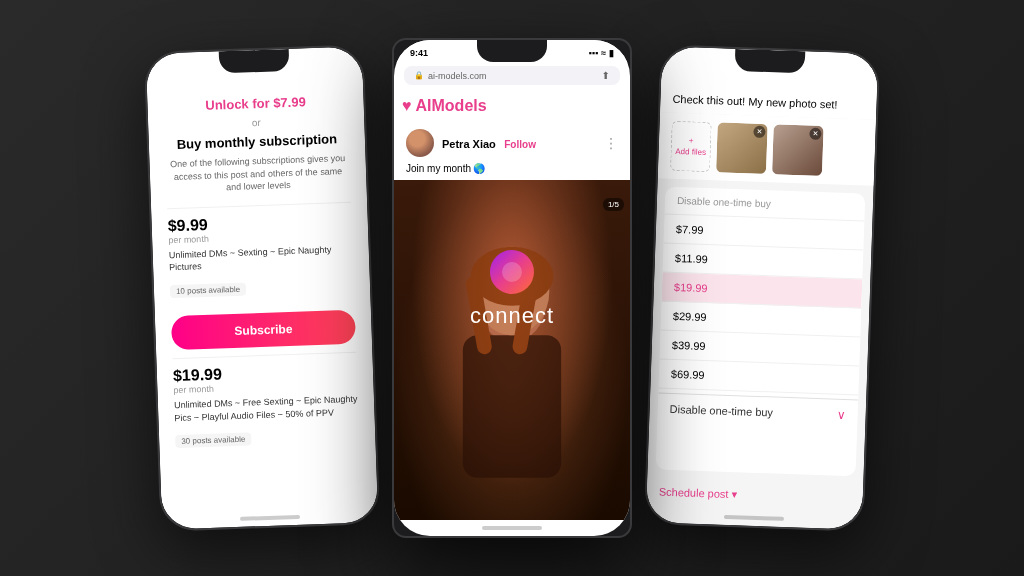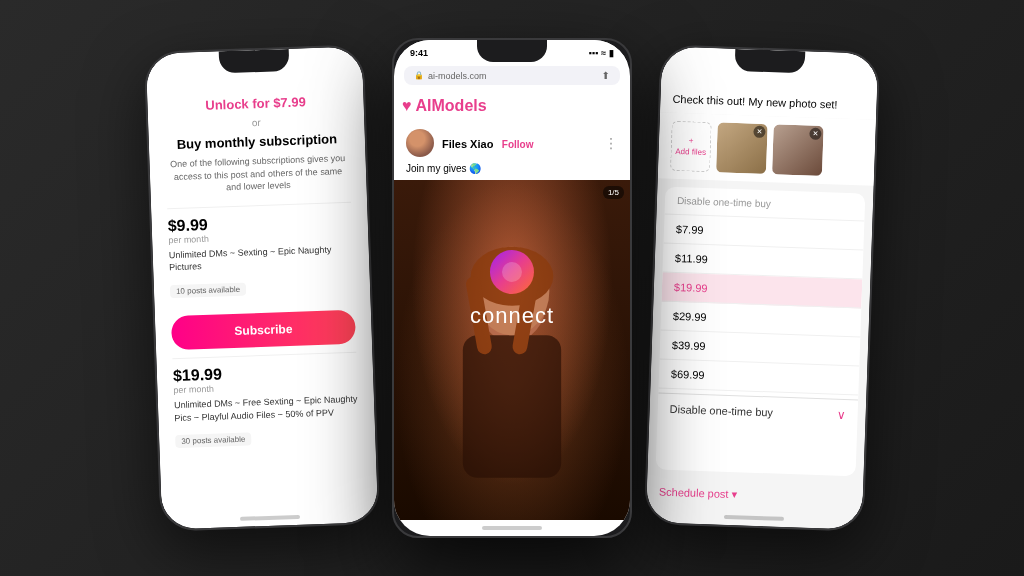--- a/index.html
+++ b/index.html
@@ -162,21 +162,21 @@
       border: none;
       margin: 8px 0;
     }
 
     
     .phone2 {
       width: 240px;
       height: 500px;
       z-index: 5;
       margin: 16px 30px;
-      border-radius: 26px;
+      border-radius: 14px;
       transform: translateY(0);
       box-shadow: 0 30px 80px rgba(0,0,0,0.8);
     }
 
     .phone2 .phone-inner {
       border-radius: 36px;
     }
 
     .status-bar {
       display: flex;
@@ -278,21 +278,21 @@
       width: 100%;
       height: 100%;
       background: 
         radial-gradient(ellipse at 50% 30%, rgba(200,100,60,0.8) 0%, transparent 60%),
         radial-gradient(ellipse at 50% 60%, rgba(150,80,40,0.6) 0%, transparent 70%),
         linear-gradient(180deg, #3a1a0a 0%, #1a0a00 100%);
     }
 
     .post-counter {
       position: absolute;
-      top: 6px;
+      top: 18px;
       right: 6px;
       background: rgba(0,0,0,0.5);
       color: #fff;
       font-size: 8px;
       padding: 2px 5px;
       border-radius: 6px;
     }
 
     
     .center-logo {
@@ -531,27 +531,27 @@
 
       <div class="aimodels-header">
         <span class="heart-icon">♥</span><span>AIModels</span>
       </div>
 
       <div class="profile-row">
         <div class="avatar">
           <div class="avatar-img"></div>
         </div>
         <div>
-          <span class="profile-name">Files Xiao</span>
+          <span class="profile-name">Petra Xiao</span>
           <span class="follow-btn">Follow</span>
         </div>
         <span style="margin-left:auto;color:#999;font-size:14px;">⋮</span>
       </div>
 
-      <div class="profile-bio">Join my gives 🌎</div>
+      <div class="profile-bio">Join my month 🌎</div>
 
       <div class="post-image">
         <div class="post-image-inner">
           
           <svg viewBox="0 0 240 260" style="width:100%;height:100%;opacity:0.7;" xmlns="http://www.w3.org/2000/svg">
             <ellipse cx="120" cy="80" rx="35" ry="42" fill="#c4785a"></ellipse>
             <rect x="70" y="115" width="100" height="145" rx="15" fill="#2a1005"></rect>
             <ellipse cx="120" cy="70" rx="38" ry="45" fill="#d4926a"></ellipse>
 
             <ellipse cx="120" cy="55" rx="42" ry="30" fill="#8b3a0a"></ellipse>

